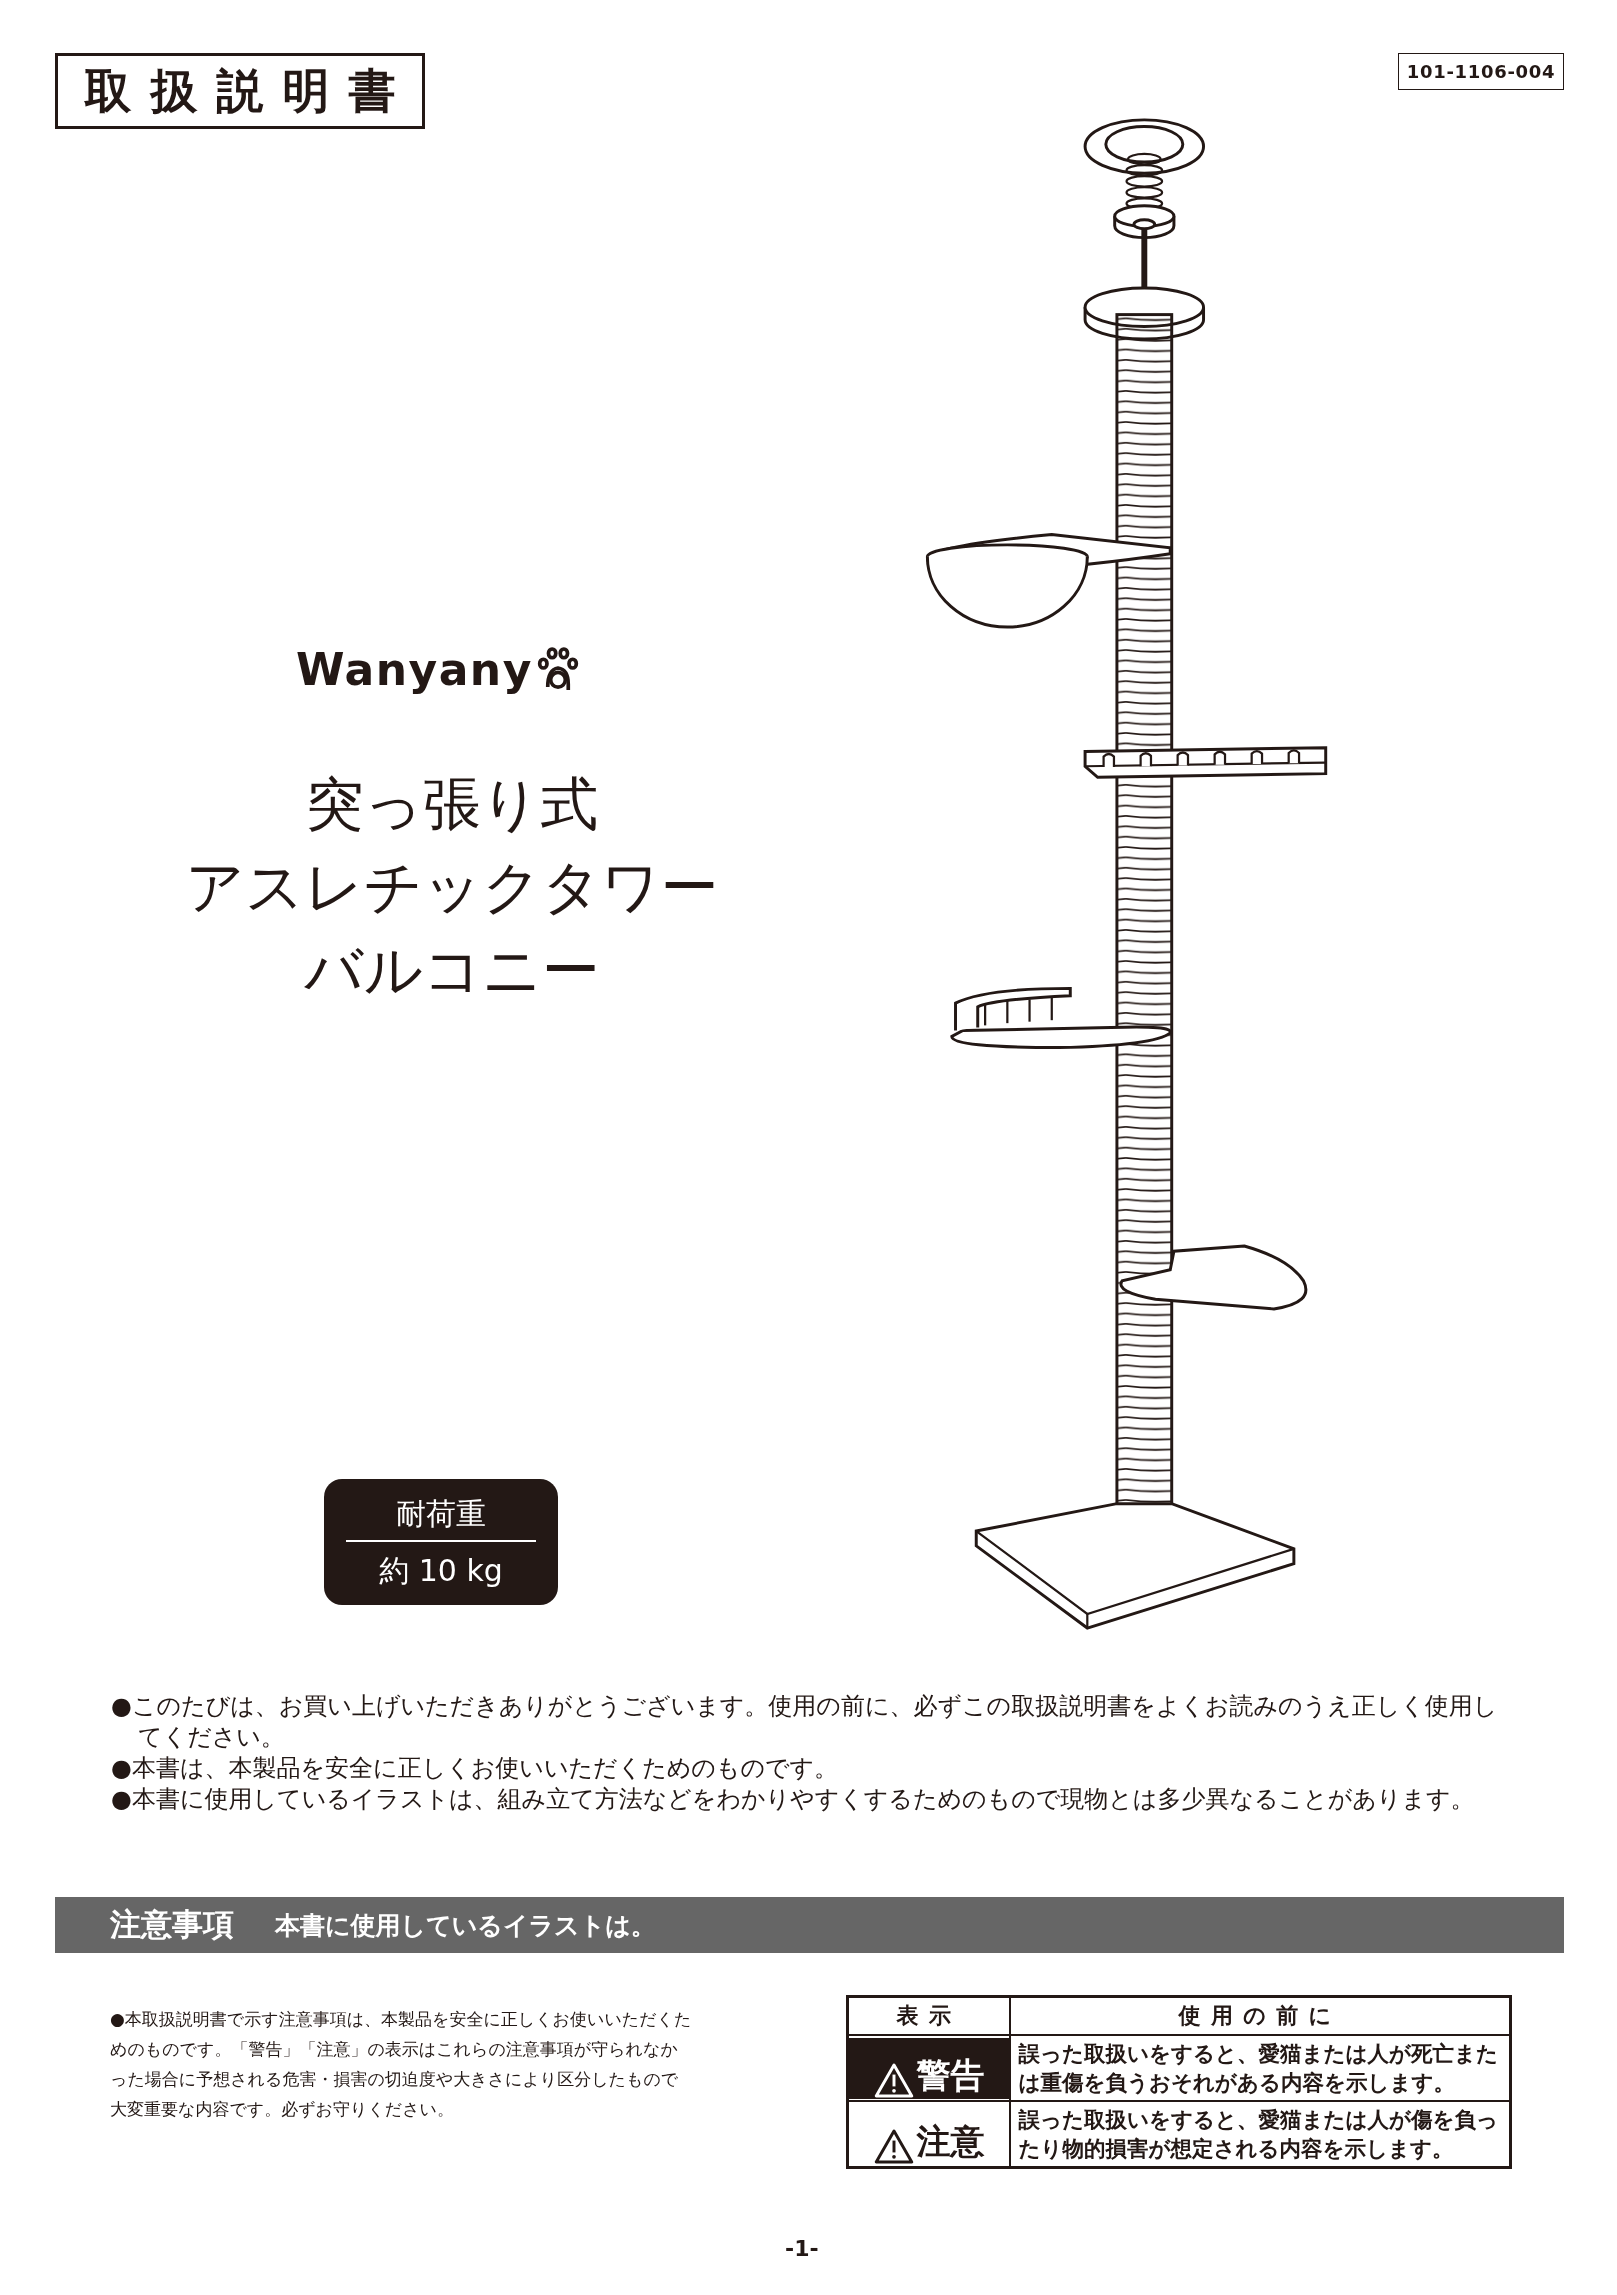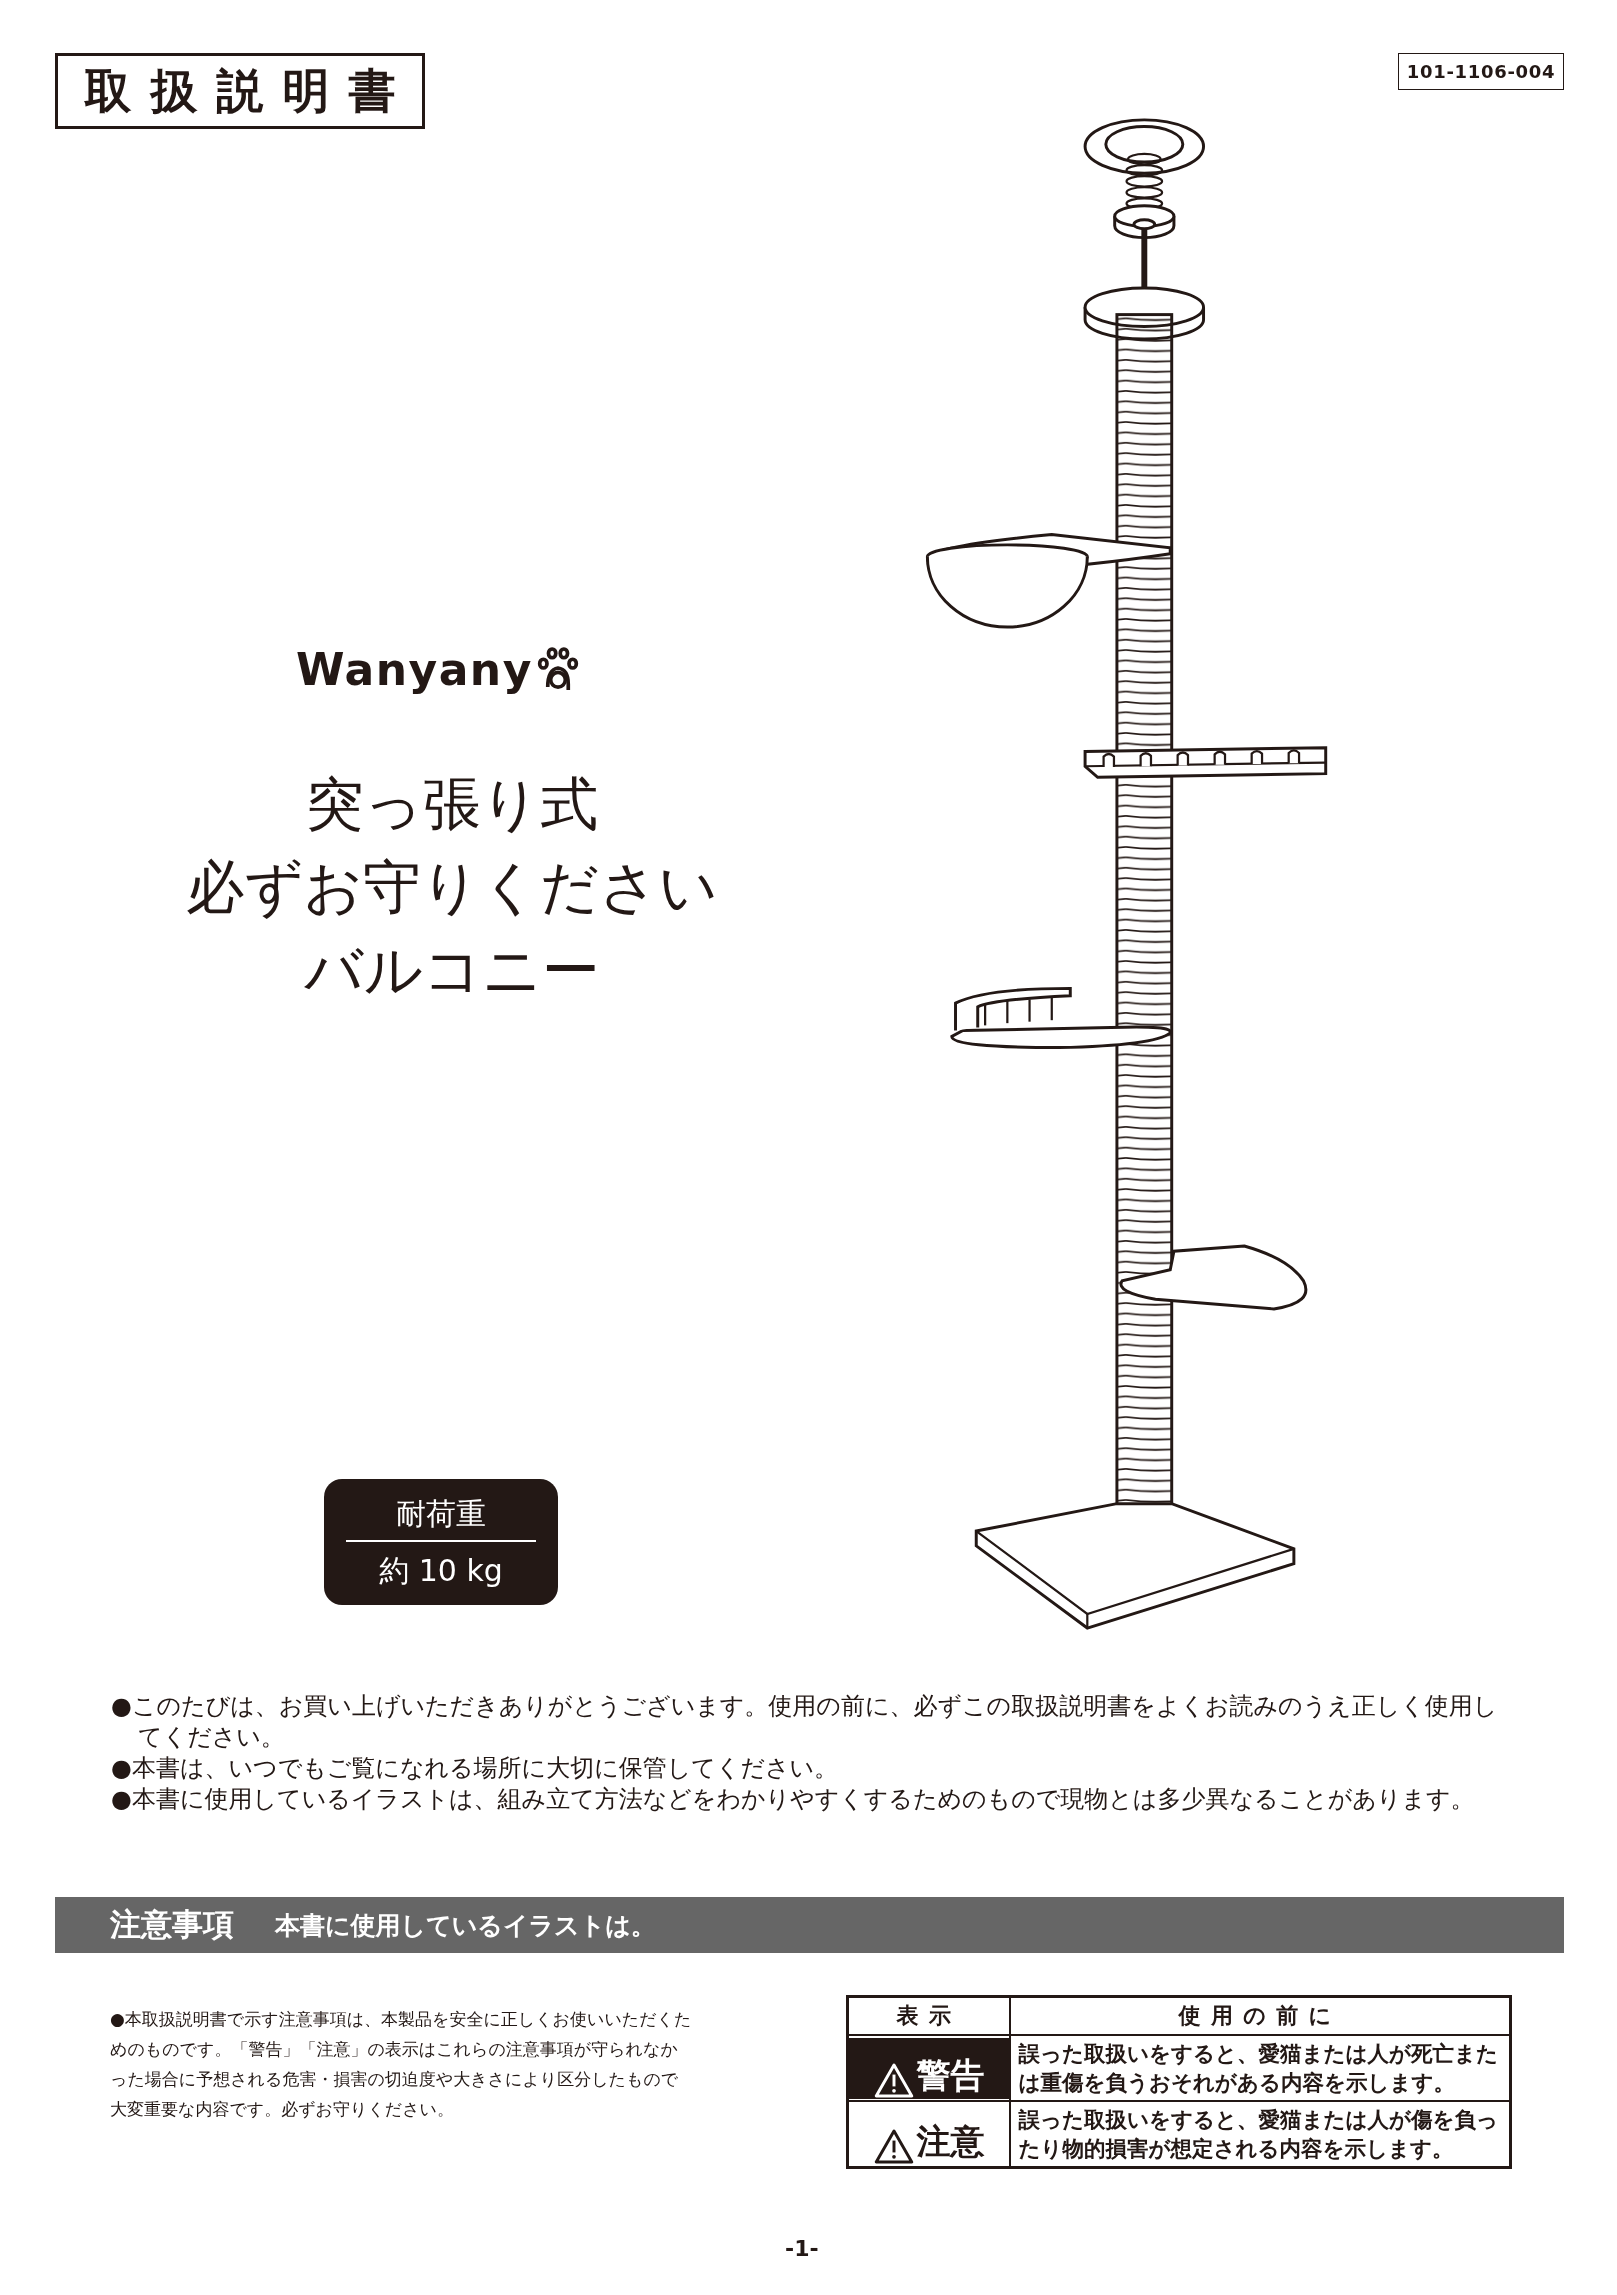--- a/index.html
+++ b/index.html
@@ -76,21 +76,21 @@
       <ellipse cx="38" cy="10" rx="5" ry="6"></ellipse>
       <ellipse cx="50" cy="24" rx="5" ry="6"></ellipse>
       <path d="M16 56 Q16 32 30 30 Q44 32 44 52 L44 60"></path>
       <circle cx="30" cy="46" r="10"></circle>
     </g>
   </svg>
 </div>
 
 <div class="abs product-title">
   <div>突っ張り式</div>
-  <div>必ずお守りください</div>
+  <div>アスレチックタワー</div>
   <div>バルコニー</div>
 </div>
 
 <div class="abs load-box">
   <div class="load-label">耐荷重</div>
   <div class="load-divider"></div>
   <div class="load-value">約 10 kg</div>
 </div>
 
 <svg class="abs illustration" width="474" height="1540" viewBox="1180 150 640 2080">
@@ -147,21 +147,21 @@
     <path d="M1515 1730 Q1505 1745 1560 1755 L1720 1768 Q1775 1760 1760 1730 Q1740 1700 1680 1683 L1585 1690 L1580 1715 Z" fill="#fff"></path>
 
     <path d="M1318 2068 L1508 2031 L1582 2031 L1747 2092 L1747 2112 L1468 2199 L1318 2088 Z" fill="#fff"></path>
     <path d="M1318 2068 L1468 2180 L1747 2092" fill="none" stroke-width="3"></path>
     <line x1="1468" y1="2180" x2="1468" y2="2199" stroke-width="3"></line>
   </g>
 </svg>
 
 <div class="abs intro">
   <p>●このたびは、お買い上げいただきありがとうございます。使用の前に、必ずこの取扱説明書をよくお読みのうえ正しく使用してください。</p>
-  <p>●本書は、いつでもご覧になれる場所に大切に保管してください。</p>
+  <p>●本書は、本製品を安全に正しくお使いいただくためのものです。</p>
   <p>●本書に使用しているイラストは、組み立て方法などをわかりやすくするためのもので現物とは多少異なることがあります。</p>
 </div>
 
 <div class="abs caution-bar">
   <span class="h">注意事項</span>
   <span class="s">本書に使用しているイラストは。</span>
 </div>
 
 <div class="abs notice">●本取扱説明書で示す注意事項は、本製品を安全に正しくお使いいただくためのものです。「警告」「注意」の表示はこれらの注意事項が守られなかった場合に予想される危害・損害の切迫度や大きさにより区分したもので大変重要な内容です。必ずお守りください。</div>
 

